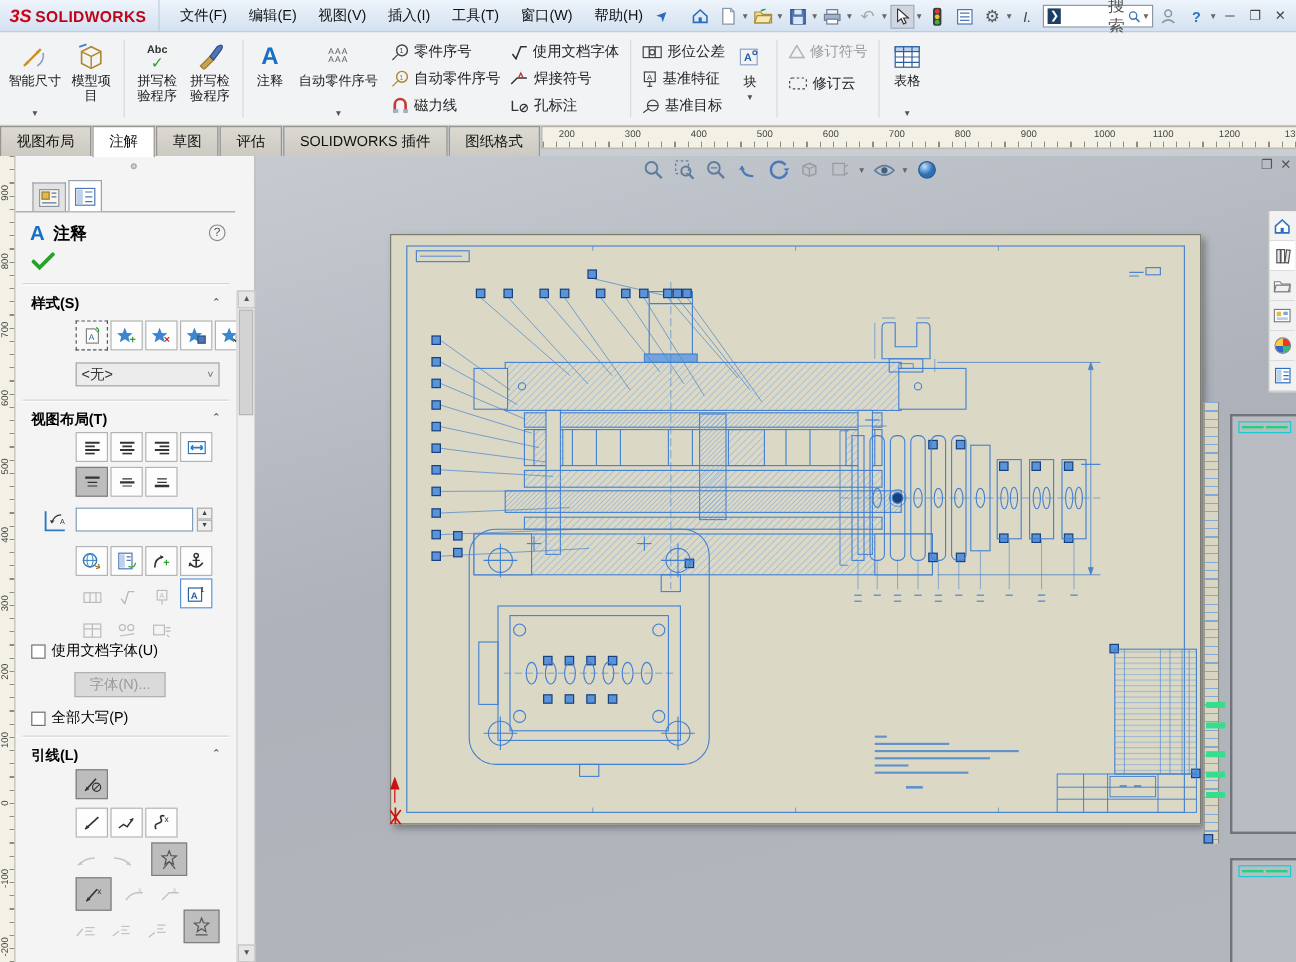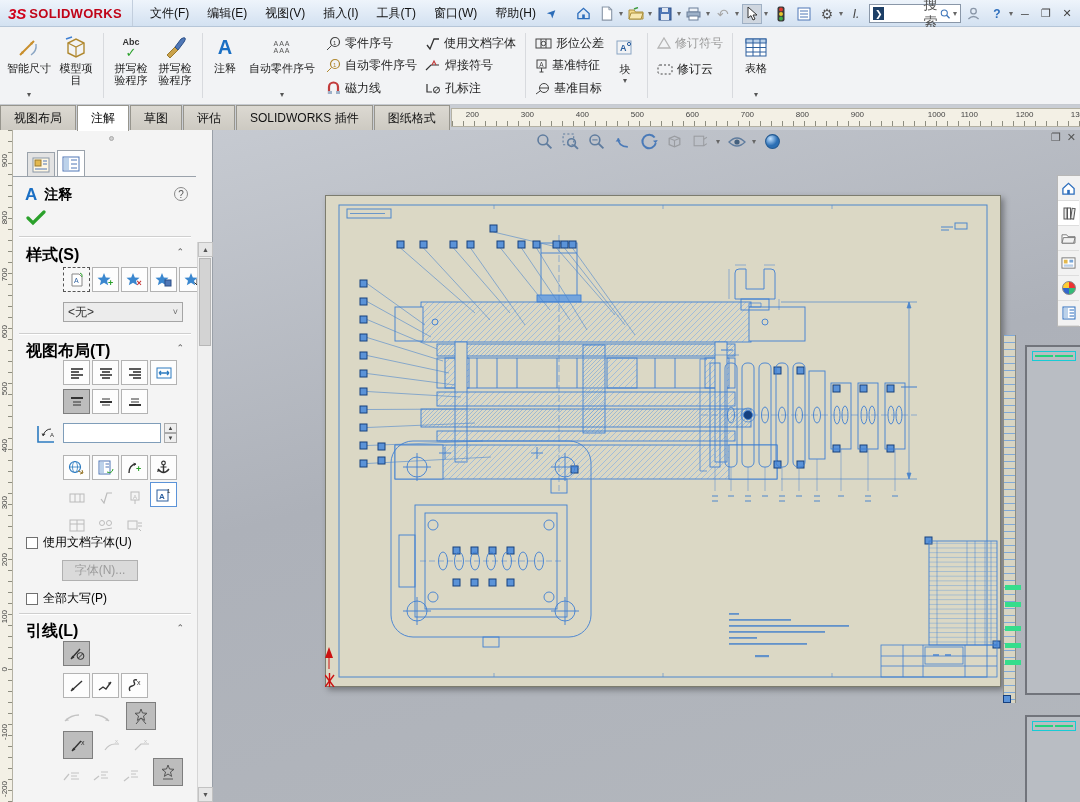--- a/index.html
+++ b/index.html
@@ -38,21 +38,21 @@
   .rcol { display:flex; flex-direction:column; justify-content:space-between; padding:4px 4px; }
   .rsm { display:flex; align-items:center; gap:4px; height:20px; font-size:12px; white-space:nowrap; color:#222; }
   .rsm.dis { color:#9a9a9a; }
   .rsm svg { flex:0 0 auto; }
   .bigA { font-size:20px; font-weight:bold; color:#1a6fc4; }
   .aaa { font-size:7px; letter-spacing:1px; color:#555; line-height:7px; text-align:center; }
   .abc { font-size:9px; font-weight:bold; color:#333; line-height:8px; }
   .grn { color:#2ba12b; font-weight:bold; }
 
   
-  #tabstrip { position:absolute; left:0; top:105px; width:1080px; height:25px; background:#c9cdd4; display:flex; align-items:center; }
+  #tabstrip { position:absolute; left:0; top:105px; width:1080px; height:25px; background:#c9cdd4; display:flex; align-items:flex-start; }
   .dtab { font-size:12px; padding:4px 13px 4px; background:linear-gradient(#dcd9d2,#ccc9c1);
     border:1px solid #97958d; border-bottom:none; margin-right:1px; color:#111; white-space:nowrap; }
   .dtab.active { background:#fff; position:relative; z-index:2; }
   #hruler { position:relative; flex:1; height:19px; margin-bottom:0; background:#f3f0e5; border:1px solid #b4b1a3; border-right:none; overflow:hidden; }
   .hlab { position:absolute; top:1px; font-size:8px; color:#444; }
   #hticks { position:absolute; left:0; right:0; bottom:0; height:5px;
     background:repeating-linear-gradient(90deg,#8d8d80 0 1px,transparent 1px 11px); }
 
   
   #vruler { position:absolute; left:0; top:130px; width:13px; height:672px; background:#f3f0e5; border-right:1px solid #b4b1a3; overflow:hidden; }
@@ -67,21 +67,21 @@
     display:flex; align-items:center; justify-content:center; }
   .ptab.active { background:#fff; height:26px; top:20px; z-index:2; }
   #pm-tabline { position:absolute; left:0; top:46px; width:183px; height:1px; background:#9aa2ab; }
   .pm-title { position:absolute; left:12px; top:55px; display:flex; align-items:center; gap:7px; }
   .pm-title .a { font-size:17px; font-weight:bold; color:#1a6fc4; }
   .pm-title .t { font-size:14px; font-weight:bold; color:#000; }
   .pm-help { position:absolute; right:24px; top:57px; width:14px; height:14px; border:1px solid #8b8b8b; border-radius:50%;
     color:#555; font-size:10px; text-align:center; line-height:13px; }
   .pm-check { position:absolute; left:13px; top:80px; }
   .pm-div { position:absolute; left:6px; width:172px; height:2px; border-top:1px solid #cfcfcf; border-bottom:1px solid #fff; }
-  .sect { position:absolute; left:13px; font-weight:bold; font-size:16px; color:#000; }
+  .sect { position:absolute; left:13px; font-weight:bold; font-size:12px; color:#000; }
   .chev { position:absolute; right:28px; color:#555; font-size:9px; }
   .btn { position:absolute; width:27px; height:25px; background:#fdfdfd; border:1px solid #b3b3b3; display:flex; align-items:center; justify-content:center; }
   .btn.pressed { background:#bdbdbd; border:1px solid #7e7e7e; }
   .btn.dashed { border:1px dashed #555; background:#f8f8f8; }
   .ghost { position:absolute; width:27px; height:25px; display:flex; align-items:center; justify-content:center; opacity:.45; }
   .pm-select { position:absolute; left:50px; width:120px; height:20px; background:#ececec; border:1px solid #a5a5a5;
     display:flex; align-items:center; font-size:12px; color:#333; padding:0 4px; }
   .pm-select .dd { margin-left:auto; color:#666; font-size:9px; }
   .pm-input { position:absolute; left:50px; width:98px; height:20px; background:#fff; border:1px solid #7f9db9; }
   .spin { position:absolute; left:151px; width:13px; height:10px; background:#eee; border:1px solid #aaa; font-size:6px; color:#444; text-align:center; line-height:8px; }
@@ -417,21 +417,21 @@
     <div id="hruler">
       <div>
           <span class="hlab" style="left: 14px;">200</span>
           <span class="hlab" style="left: 69px;">300</span>
           <span class="hlab" style="left: 124px;">400</span>
           <span class="hlab" style="left: 179px;">500</span>
           <span class="hlab" style="left: 234px;">600</span>
           <span class="hlab" style="left: 289px;">700</span>
           <span class="hlab" style="left: 344px;">800</span>
           <span class="hlab" style="left: 399px;">900</span>
-          <span class="hlab" style="left: 476px;">1000</span>
+          <span class="hlab" style="left: 460px;">1000</span>
           <span class="hlab" style="left: 509px;">1100</span>
           <span class="hlab" style="left: 564px;">1200</span>
           <span class="hlab" style="left: 619px;">1300</span>
         </div>
       <div id="hticks"></div>
     </div>
   </div>
 
   <div id="vruler">
     <div>

